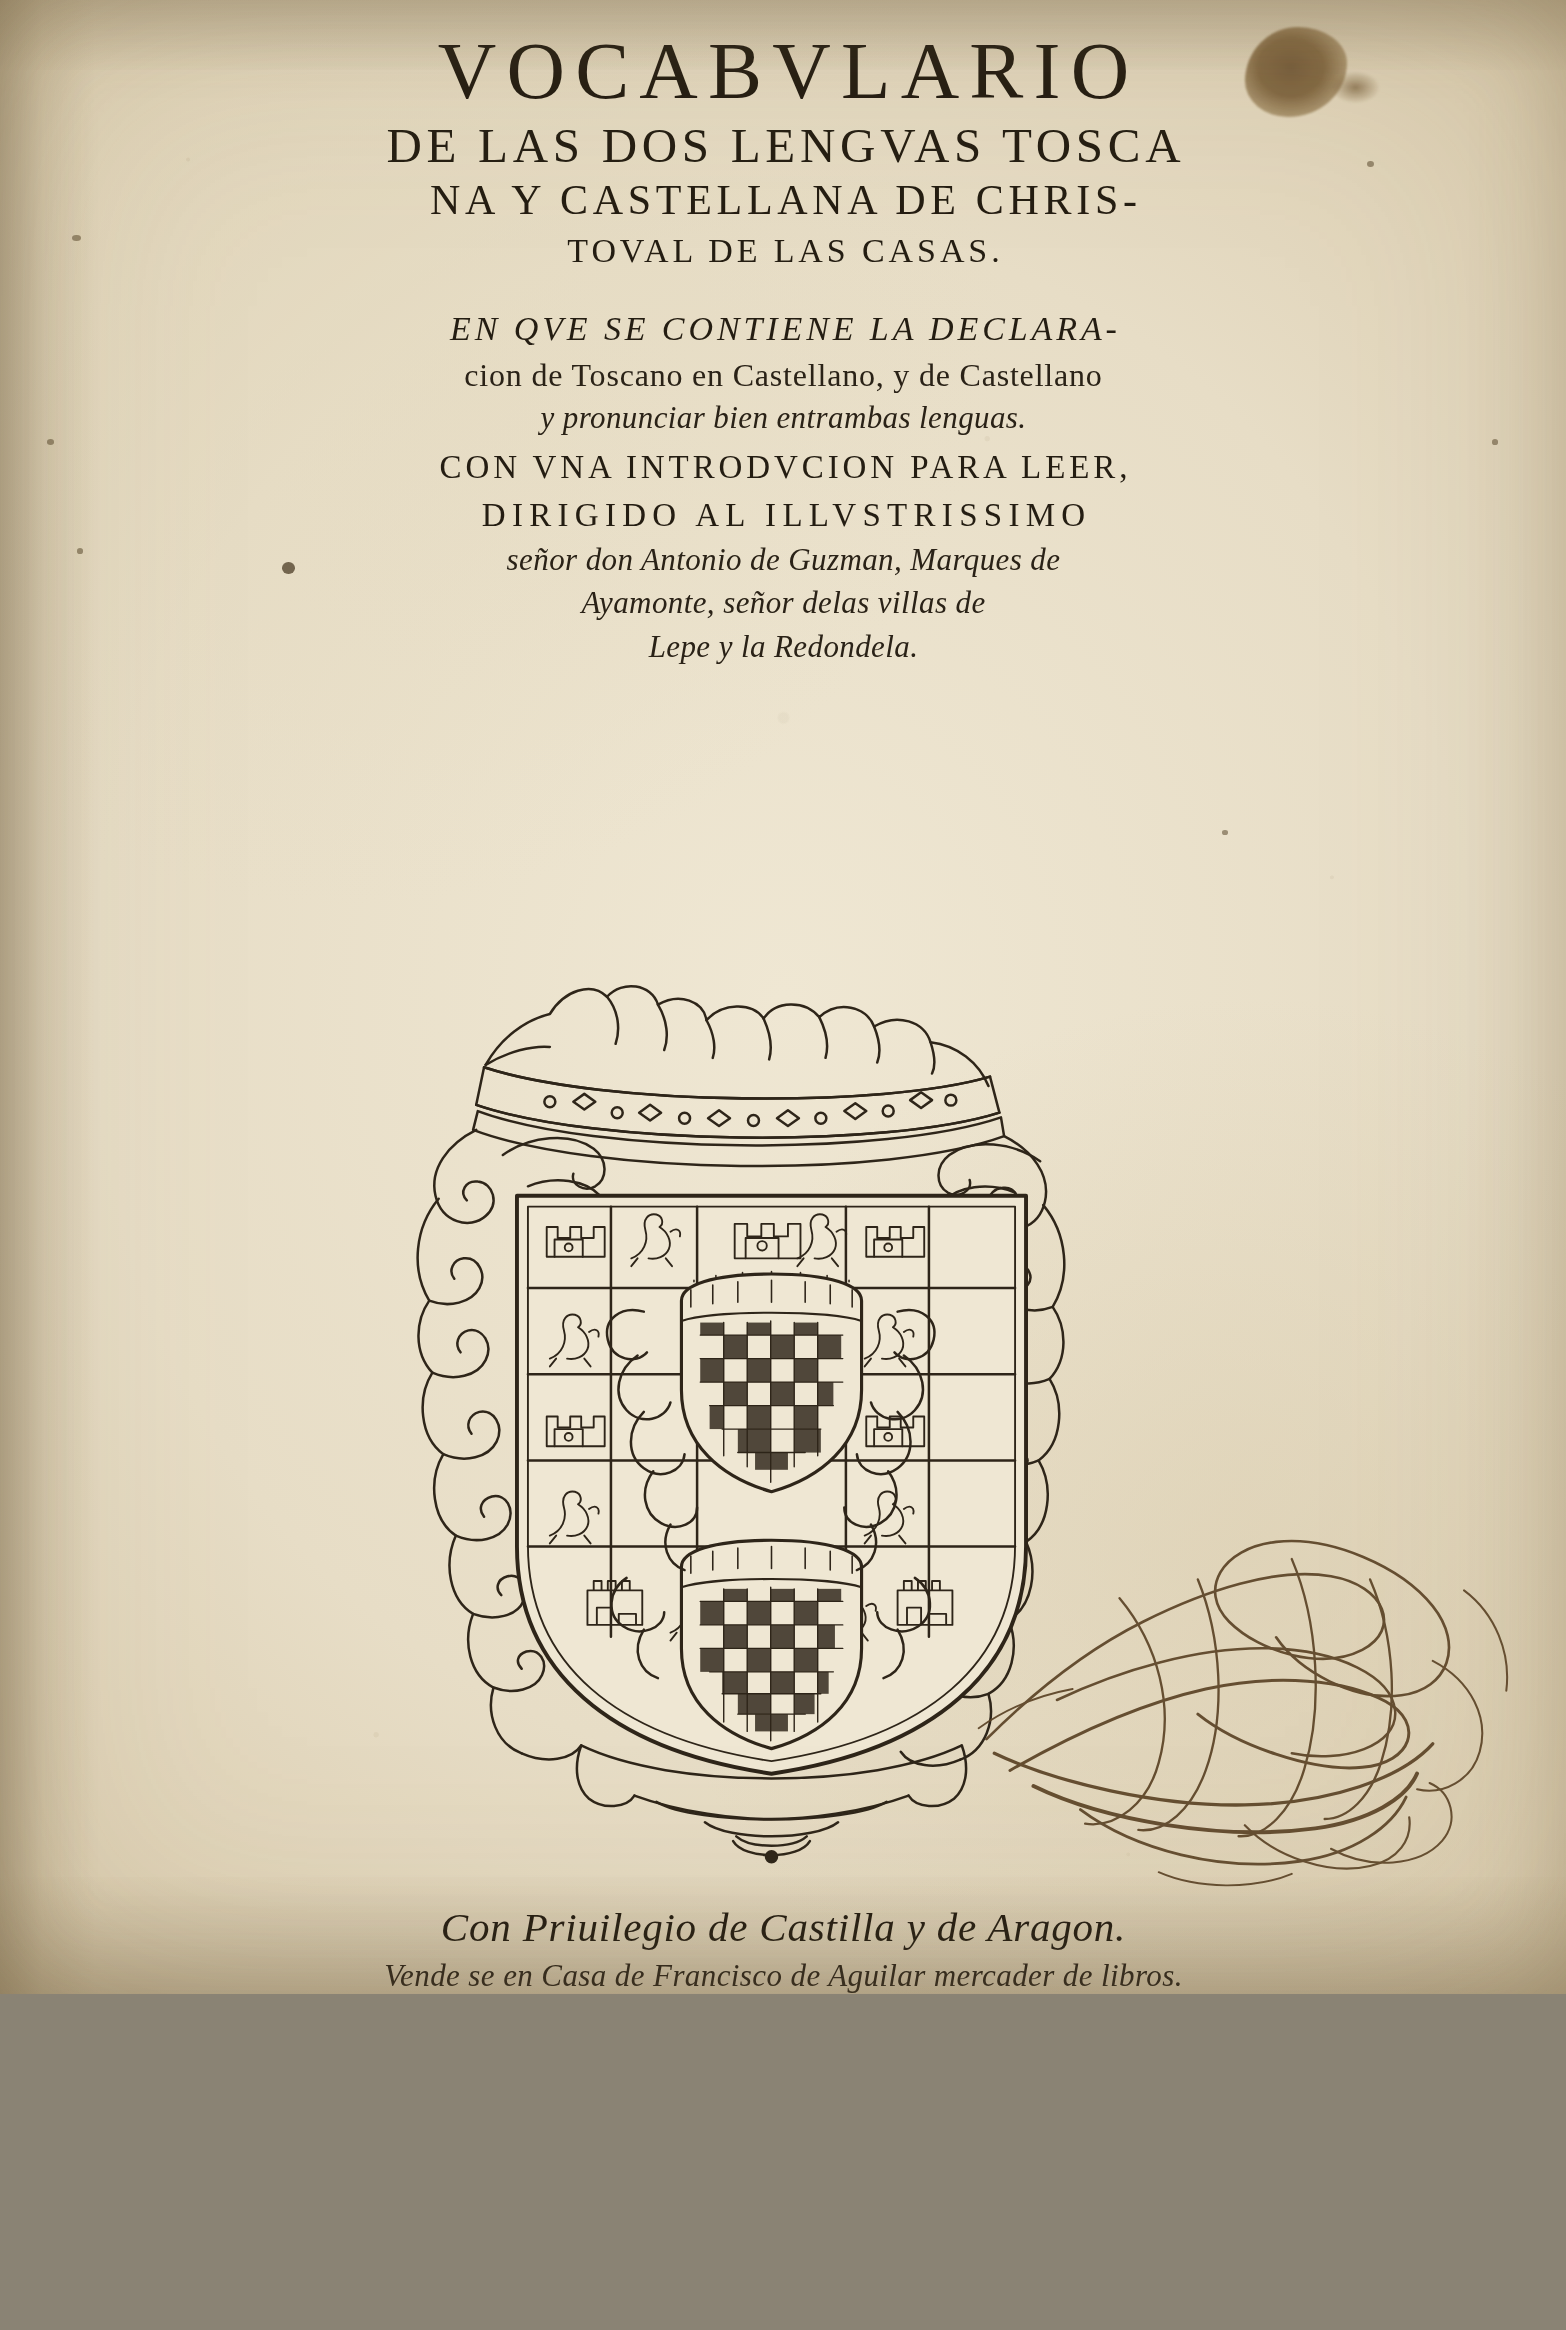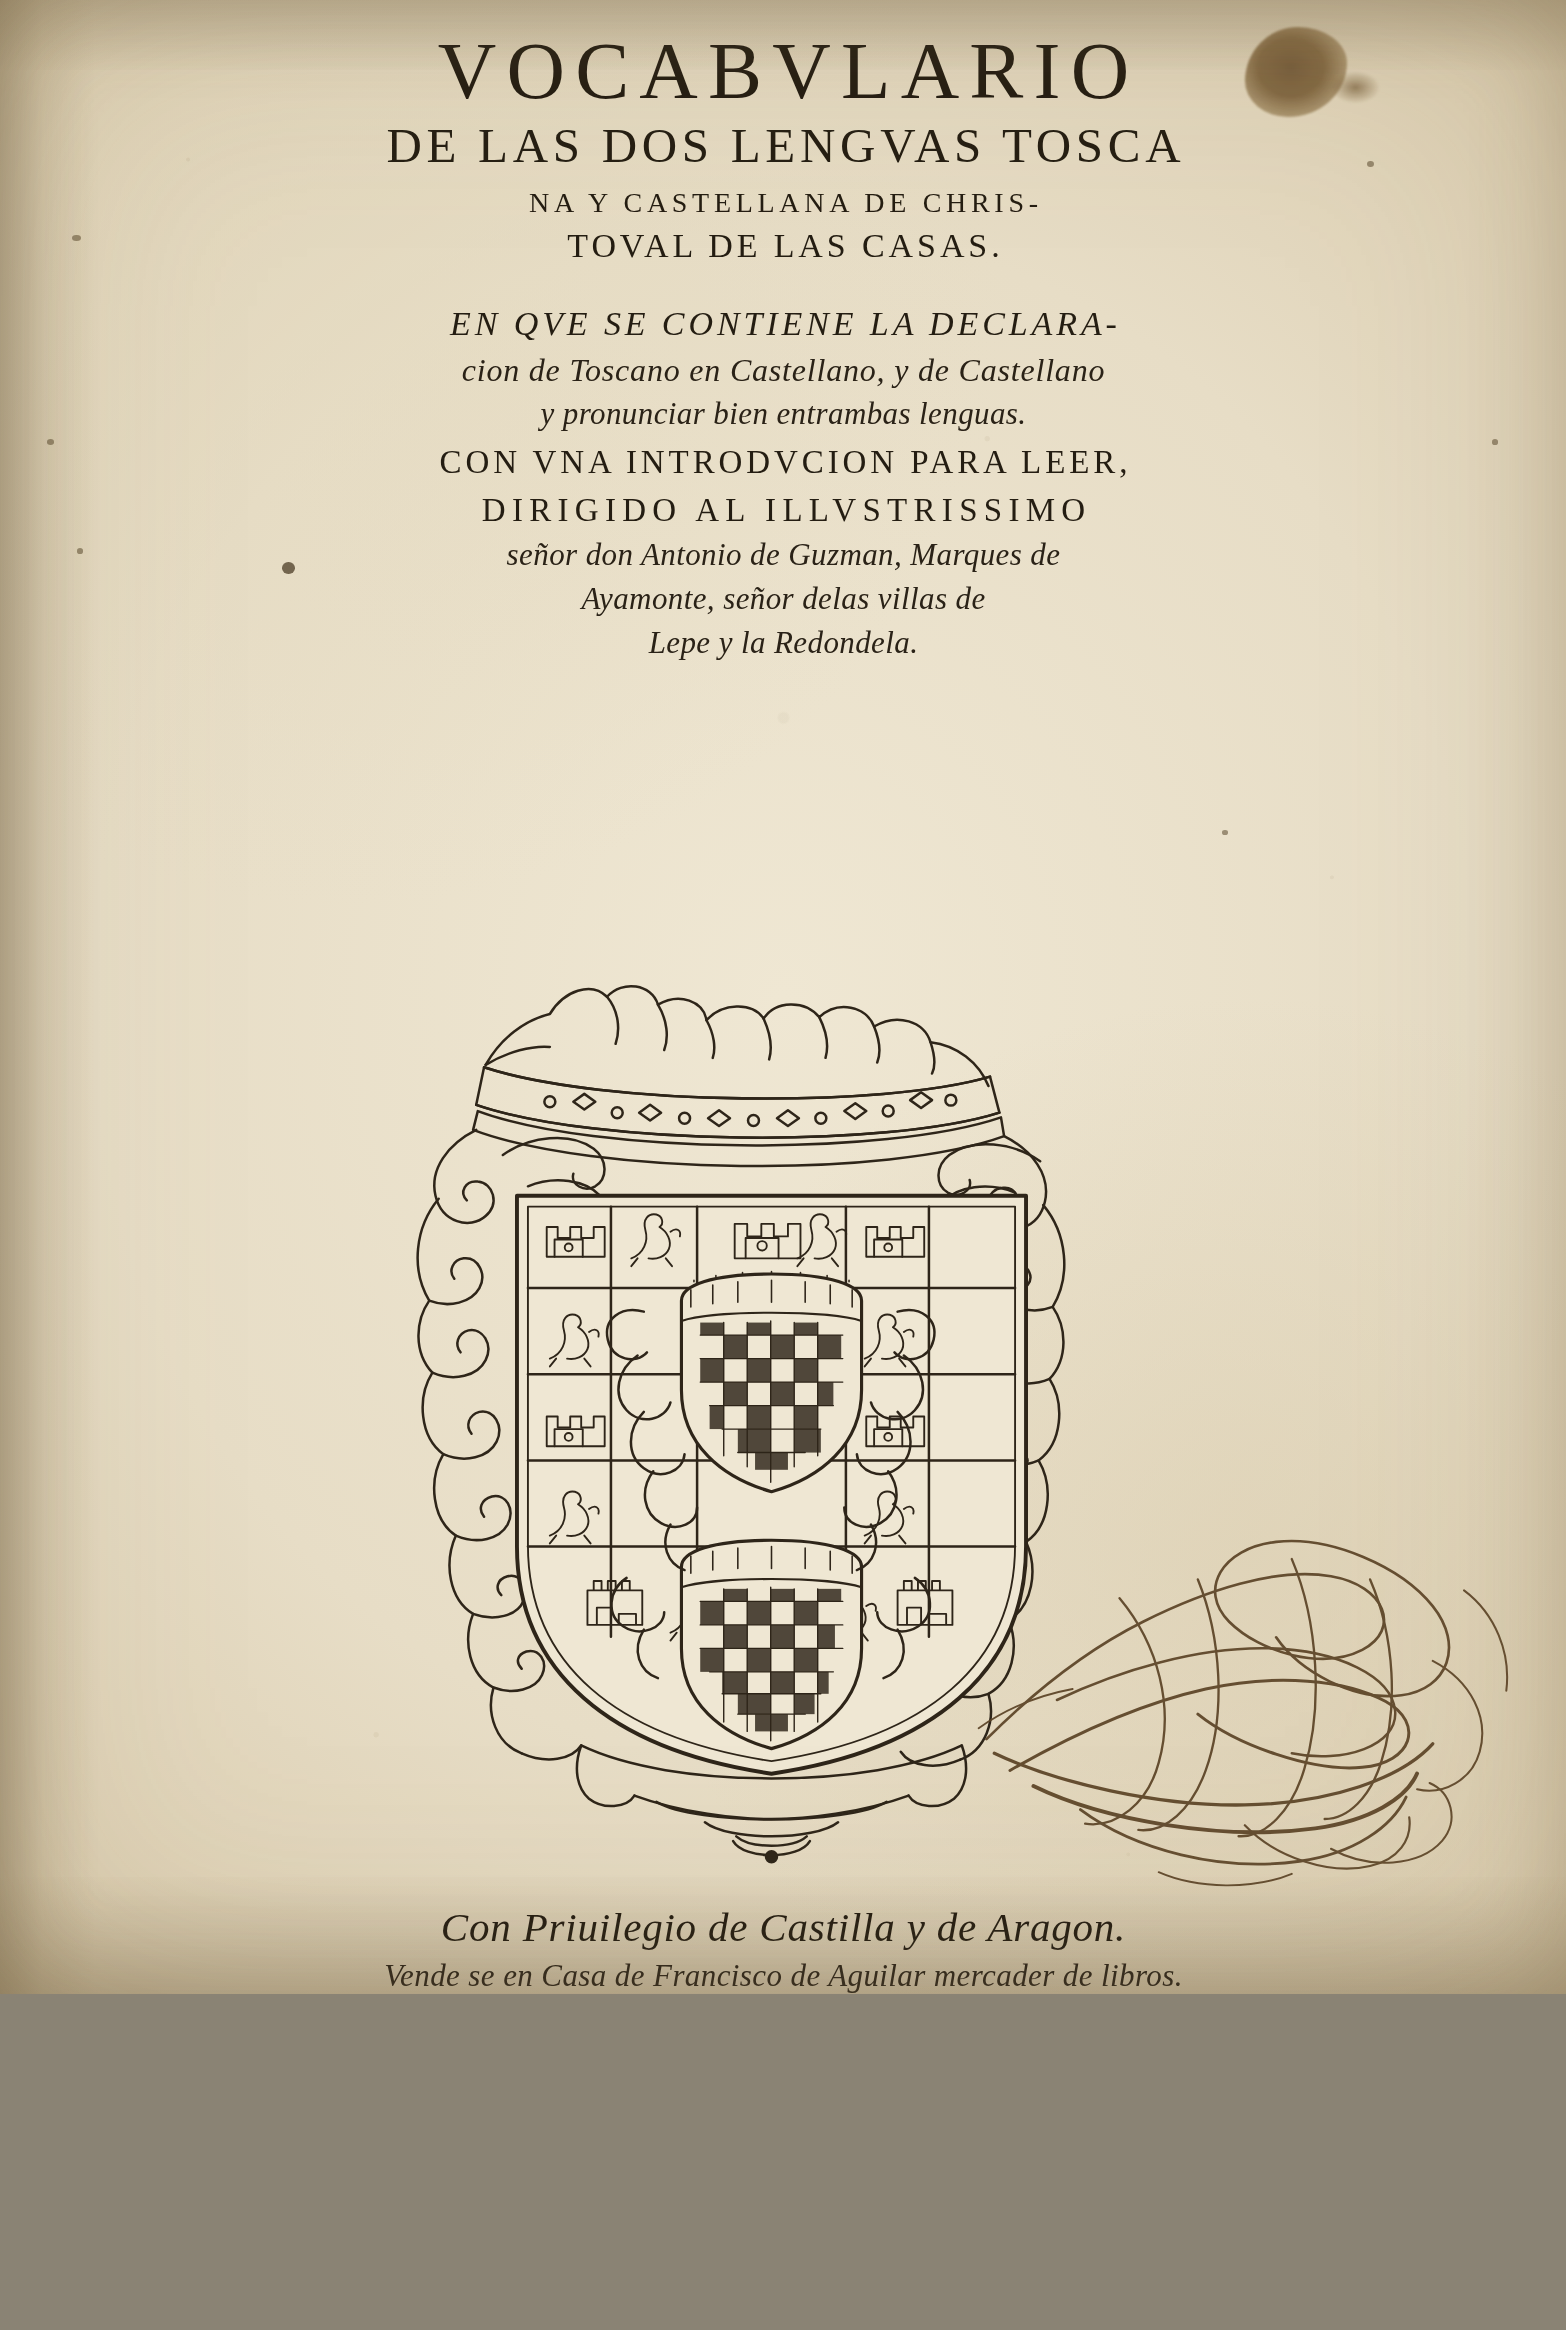--- a/index.html
+++ b/index.html
@@ -113,22 +113,22 @@
   }
   .t-l2 {
     margin-top: 7.8px;
     font-size: 49px;
     letter-spacing: 4.7px;
     line-height: 1.05;
     color: #241d12;
     text-indent: 4.7px;
   }
   .t-l3 {
-    margin-top: 16px;
-    font-size: 28px;
+    margin-top: 6px;
+    font-size: 42px;
     letter-spacing: 4.7px;
     line-height: 1.05;
     color: #241d12;
     text-indent: 4.7px;
   }
   .t-l4 {
     margin-top: 11px;
     font-size: 34px;
     letter-spacing: 3.9px;
     line-height: 1.05;
@@ -140,21 +140,20 @@
     font-size: 34px;
     letter-spacing: 3.9px;
     font-style: italic;
     color: #241d12;
     text-indent: 3.9px;
     font-family: Liberation Serif, serif;
   }
   .t-it-1 {
     margin-top: 9.4px;
     font-size: 32px;
-    font-style: italic;
     letter-spacing: 0.8px;
     color: #2a2217;
   }
   .t-it-2 {
     margin-top: 4.7px;
     font-size: 32px;
     font-style: italic;
     letter-spacing: 0.8px;
     color: #2a2217;
   }

